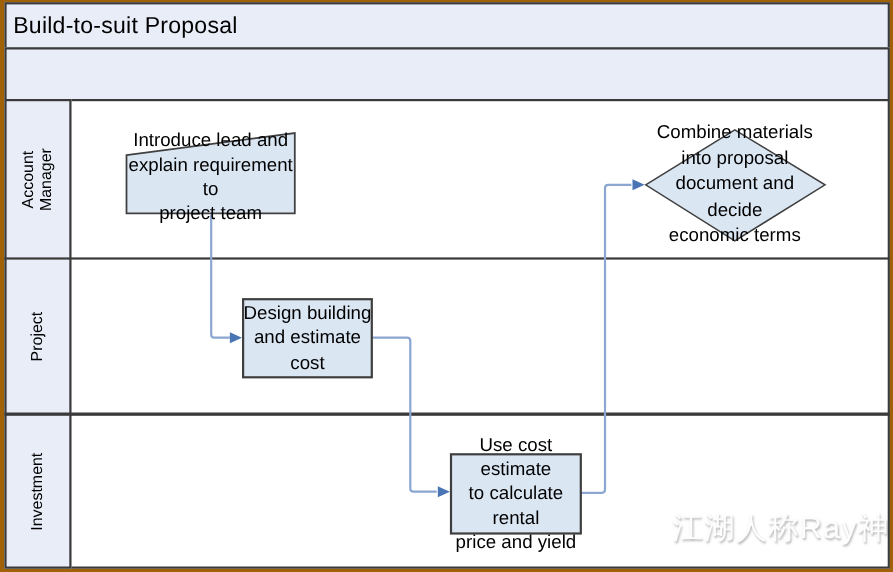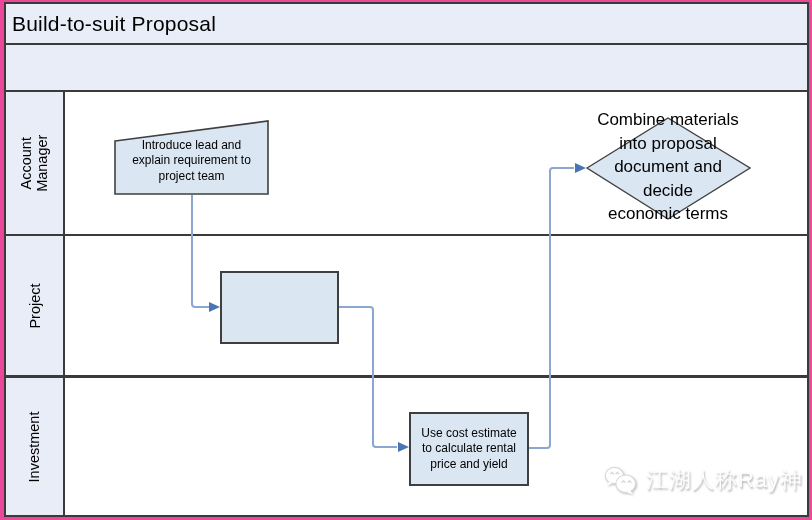--- a/index.html
+++ b/index.html
@@ -1,17 +1,17 @@
 <!DOCTYPE html>
 <html><head>
 <meta charset="utf-8">
 <style>
   html,body{margin:0;padding:0;background:#ffffff;}
   #stage{
-    position:relative;width:812px;height:520px;background:#ec4899;overflow:hidden;
+    position:relative;width:812px;height:520px;background:#a16207;overflow:hidden;
     font-family:"Liberation Sans", sans-serif;color:#000;
   }
   .abs{position:absolute;box-sizing:border-box;}
   
   .title-bar{left:4px;top:2px;width:805px;height:43px;background:#e9edf8;border:2px solid #3a3a3a;}
   .sub-band{left:4px;top:43px;width:805px;height:49px;background:#e9edf8;border:2px solid #3a3a3a;}
   .lane-area{left:4px;top:90px;width:805px;height:427px;background:#ffffff;border:2px solid #3a3a3a;}
   .label-col{left:4px;top:90px;width:61px;height:427px;background:#e9edf8;border:2px solid #3a3a3a;}
   .lane-sep-1{left:4px;top:234px;width:805px;height:2px;background:#3a3a3a;}
   .lane-sep-2{left:4px;top:375px;width:805px;height:3px;background:#3a3a3a;}
@@ -20,28 +20,28 @@
     font-size:21px;letter-spacing:0.2px;}
   
   .lane-label{left:6px;width:57px;display:flex;align-items:center;justify-content:center;}
   .lane-label-1{top:92px;height:142px;}
   .lane-label-2{top:236px;height:139px;}
   .lane-label-3{top:378px;height:137px;}
   .lane-label-text{transform:rotate(-90deg);font-size:14.5px;white-space:nowrap;}
   .lane-label-text.two-line{white-space:normal;width:98px;text-align:center;line-height:1.12;}
   
   .node-text{display:flex;align-items:center;justify-content:center;text-align:center;
-    font-size:12px;line-height:1.3;white-space:pre-line;}
+    font-size:17px;line-height:1.3;white-space:pre-line;}
   .t-introduce{left:115px;top:128px;width:153px;height:66px;}
   .t-design{left:221px;top:272px;width:117px;height:71px;}
   .t-estimate{left:410px;top:413px;width:118px;height:72px;border-radius:28px;}
   .t-combine{left:590px;top:135px;width:156px;height:64px;font-size:17px;line-height:1.38;}
   
   .watermark{left:603px;top:458px;width:200px;height:44px;display:flex;align-items:center;gap:8px;}
-  .wm-text{font-size:22px;font-weight:500;color:#fdfdfd;letter-spacing:1px;white-space:nowrap;
+  .wm-text{font-size:28px;font-weight:500;color:#fdfdfd;letter-spacing:1px;white-space:nowrap;
     text-shadow:1px 2px 2px rgba(90,90,90,0.45);}
   .wm-icon{filter:drop-shadow(1px 1.5px 1px rgba(120,120,120,0.5));}
   svg.canvas{position:absolute;left:0;top:0;pointer-events:none;}
 </style>
 </head>
 <body>
 
 <div id="stage">
 
   <div class="abs title-bar"></div>
@@ -78,20 +78,22 @@
 
     <polygon points="115,141 268,121 268,194 115,194" fill="#dbe6f3" stroke="#404040" stroke-width="1.6"></polygon>
     <rect x="221" y="272" width="117" height="71" fill="#dbe6f3" stroke="#3f3f3f" stroke-width="2"></rect>
     <rect x="410" y="413" width="118" height="72" fill="#dbe6f3" stroke="#3f3f3f" stroke-width="2"></rect>
     <polygon points="587,168 668,118 750,168 668,219" fill="#dbe6f3" stroke="#404040" stroke-width="1.4"></polygon>
   </svg>
 
   <div class="abs node-text t-introduce">Introduce lead and
 explain requirement to
 project team</div>
+  <div class="abs node-text t-design">Design building
+and estimate cost</div>
   <div class="abs node-text t-estimate">Use cost estimate
 to calculate rental
 price and yield</div>
   <div class="abs node-text t-combine">Combine materials
 into proposal
 document and decide
 economic terms</div>
 
   <div class="abs watermark">
     <svg class="wm-icon" width="46" height="40" viewBox="0 0 46 40">

